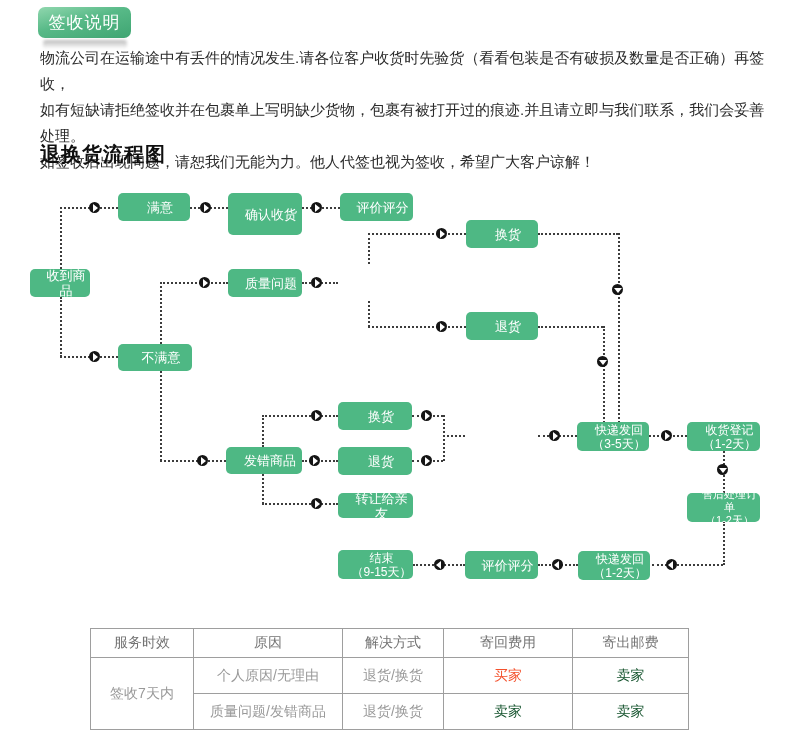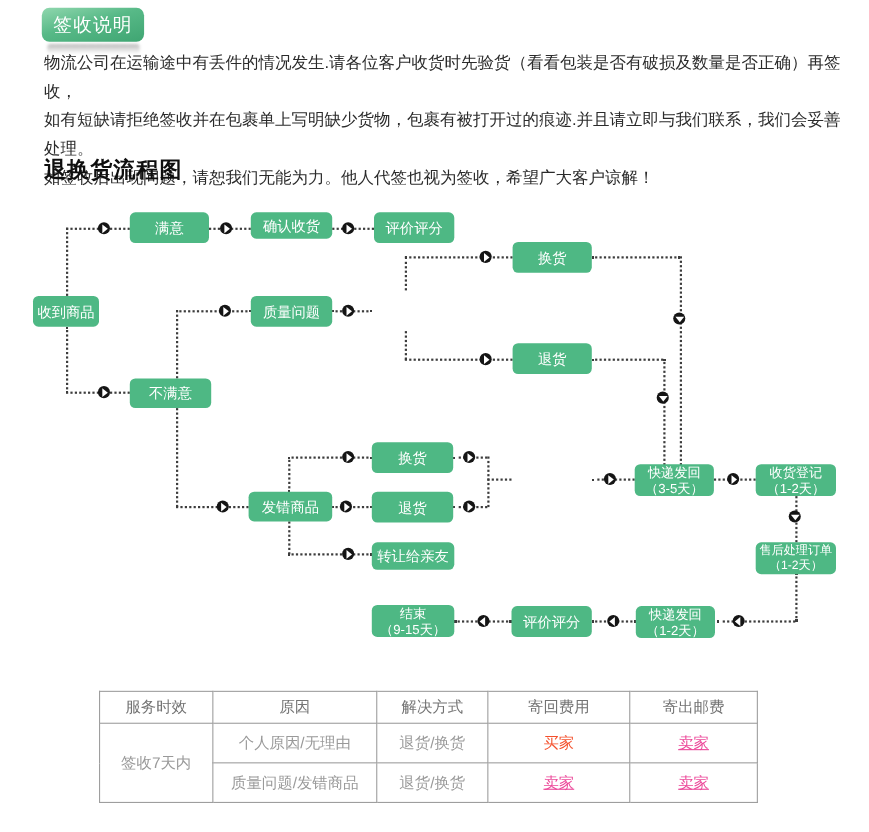--- a/index.html
+++ b/index.html
@@ -26,40 +26,40 @@
   }
   
   .flow-title {
     position:absolute; left:40px; top:141px; font-size:20px; font-weight:bold;
     color:#0f0f0f; letter-spacing:1px;
   }
   
   .node {
     position:absolute; background:#4eb884; border-radius:5px; color:#fff;
     font-size:13px; line-height:15px; display:flex; align-items:center;
-    justify-content:center; text-align:center; white-space:pre-line; box-sizing:border-box;
+    justify-content:center; text-align:center; white-space:pre-line; box-sizing:border-box;padding-left:12px;
   }
   .node.sm { font-size:12px; line-height:14px; }
   .node.xs { font-size:11px; line-height:13px; }
   .node.la { justify-content:flex-start; text-align:left; padding-left:8px; }
   
   .hline { position:absolute; height:0; border-top:2px dotted #3c3c3c; }
   .vline { position:absolute; width:0; border-left:2px dotted #3c3c3c; }
   
   .arrow { position:absolute; width:11px; height:11px; background:#151515; border-radius:50%; }
   .arrow::after { content:""; position:absolute; width:0; height:0; }
   .arrow.r::after { left:4px;  top:2px; border-top:4px solid transparent; border-bottom:4px solid transparent; border-left:5px solid #fff; }
   .arrow.l::after { left:2px;  top:2px; border-top:4px solid transparent; border-bottom:4px solid transparent; border-right:5px solid #fff; }
   .arrow.d::after { left:2px;  top:4px; border-left:4px solid transparent; border-right:4px solid transparent; border-top:5px solid #fff; }
   
   table.info { position:absolute; left:90px; top:628px; border-collapse:collapse; table-layout:fixed; font-size:14px; }
   table.info th, table.info td { border:1px solid #9e9e9e; text-align:center; padding:0; }
   table.info th { color:#737373; font-weight:normal; height:28px; }
   table.info td { color:#999; height:35px; }
-  table.info td.dark { color:#ec4899;text-decoration:underline; }
+  table.info td.dark { color:#14532d; }
   table.info td.buyer { color:#f4502c; }
 </style>
 </head>
 <body>
 
 <div class="stage">
 
   <div class="badge">
     <span>签收说明</span>
   </div>
@@ -126,21 +126,21 @@
   <div class="arrow r" style="left:661px;top:430px"></div>
   <div class="arrow d" style="left:612px;top:284px"></div>
   <div class="arrow d" style="left:597px;top:356px"></div>
   <div class="arrow d" style="left:717px;top:464px"></div>
   <div class="arrow l" style="left:666px;top:559px"></div>
   <div class="arrow l" style="left:552px;top:559px"></div>
   <div class="arrow l" style="left:434px;top:559px"></div>
 
   <div class="node" style="left:30px;top:269px;width:60px;height:28px">收到商品</div>
   <div class="node" style="left:118px;top:193px;width:72px;height:28px">满意</div>
-  <div class="node" style="left:228px;top:193px;width:74px;height:24px">确认收货</div>
+  <div class="node" style="left:228px;top:193px;width:74px;height:42px">确认收货</div>
   <div class="node" style="left:340px;top:193px;width:73px;height:28px">评价评分</div>
   <div class="node" style="left:228px;top:269px;width:74px;height:28px">质量问题</div>
   <div class="node" style="left:466px;top:220px;width:72px;height:28px">换货</div>
   <div class="node" style="left:466px;top:312px;width:72px;height:28px">退货</div>
   <div class="node" style="left:118px;top:344px;width:74px;height:27px">不满意</div>
   <div class="node" style="left:226px;top:447px;width:76px;height:27px">发错商品</div>
   <div class="node" style="left:338px;top:402px;width:74px;height:28px">换货</div>
   <div class="node" style="left:338px;top:447px;width:74px;height:28px">退货</div>
   <div class="node" style="left:338px;top:493px;width:75px;height:25px">转让给亲友</div>
   <div class="node sm" style="left:577px;top:422px;width:72px;height:29px">快递发回

